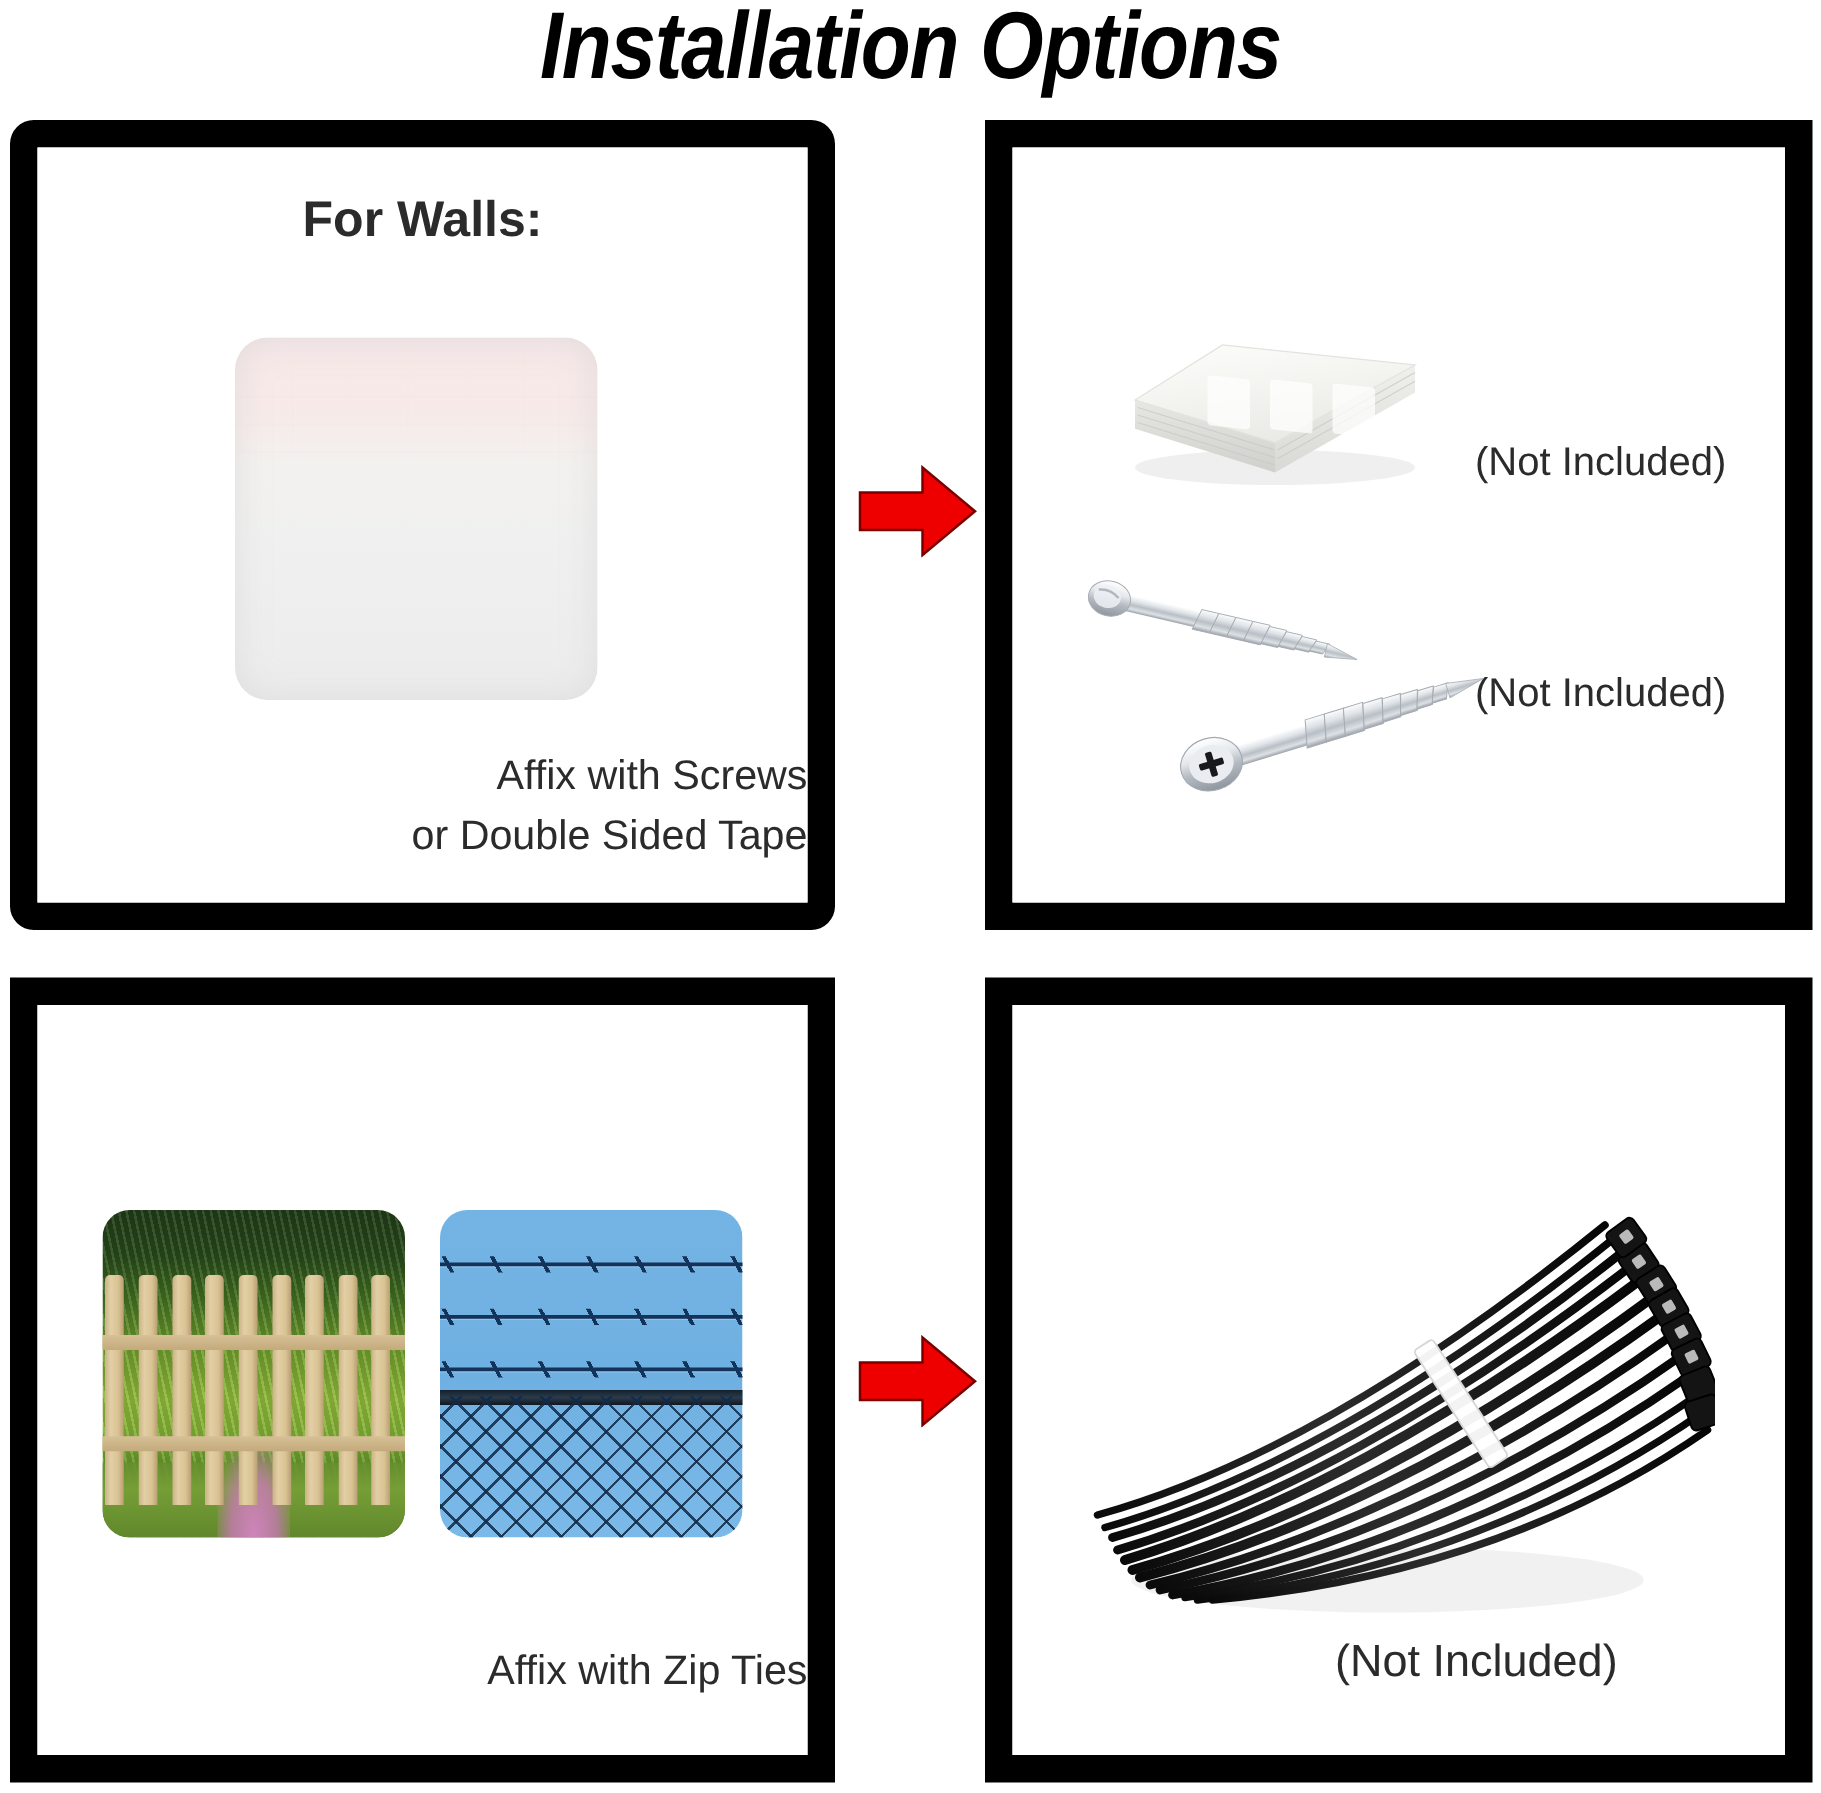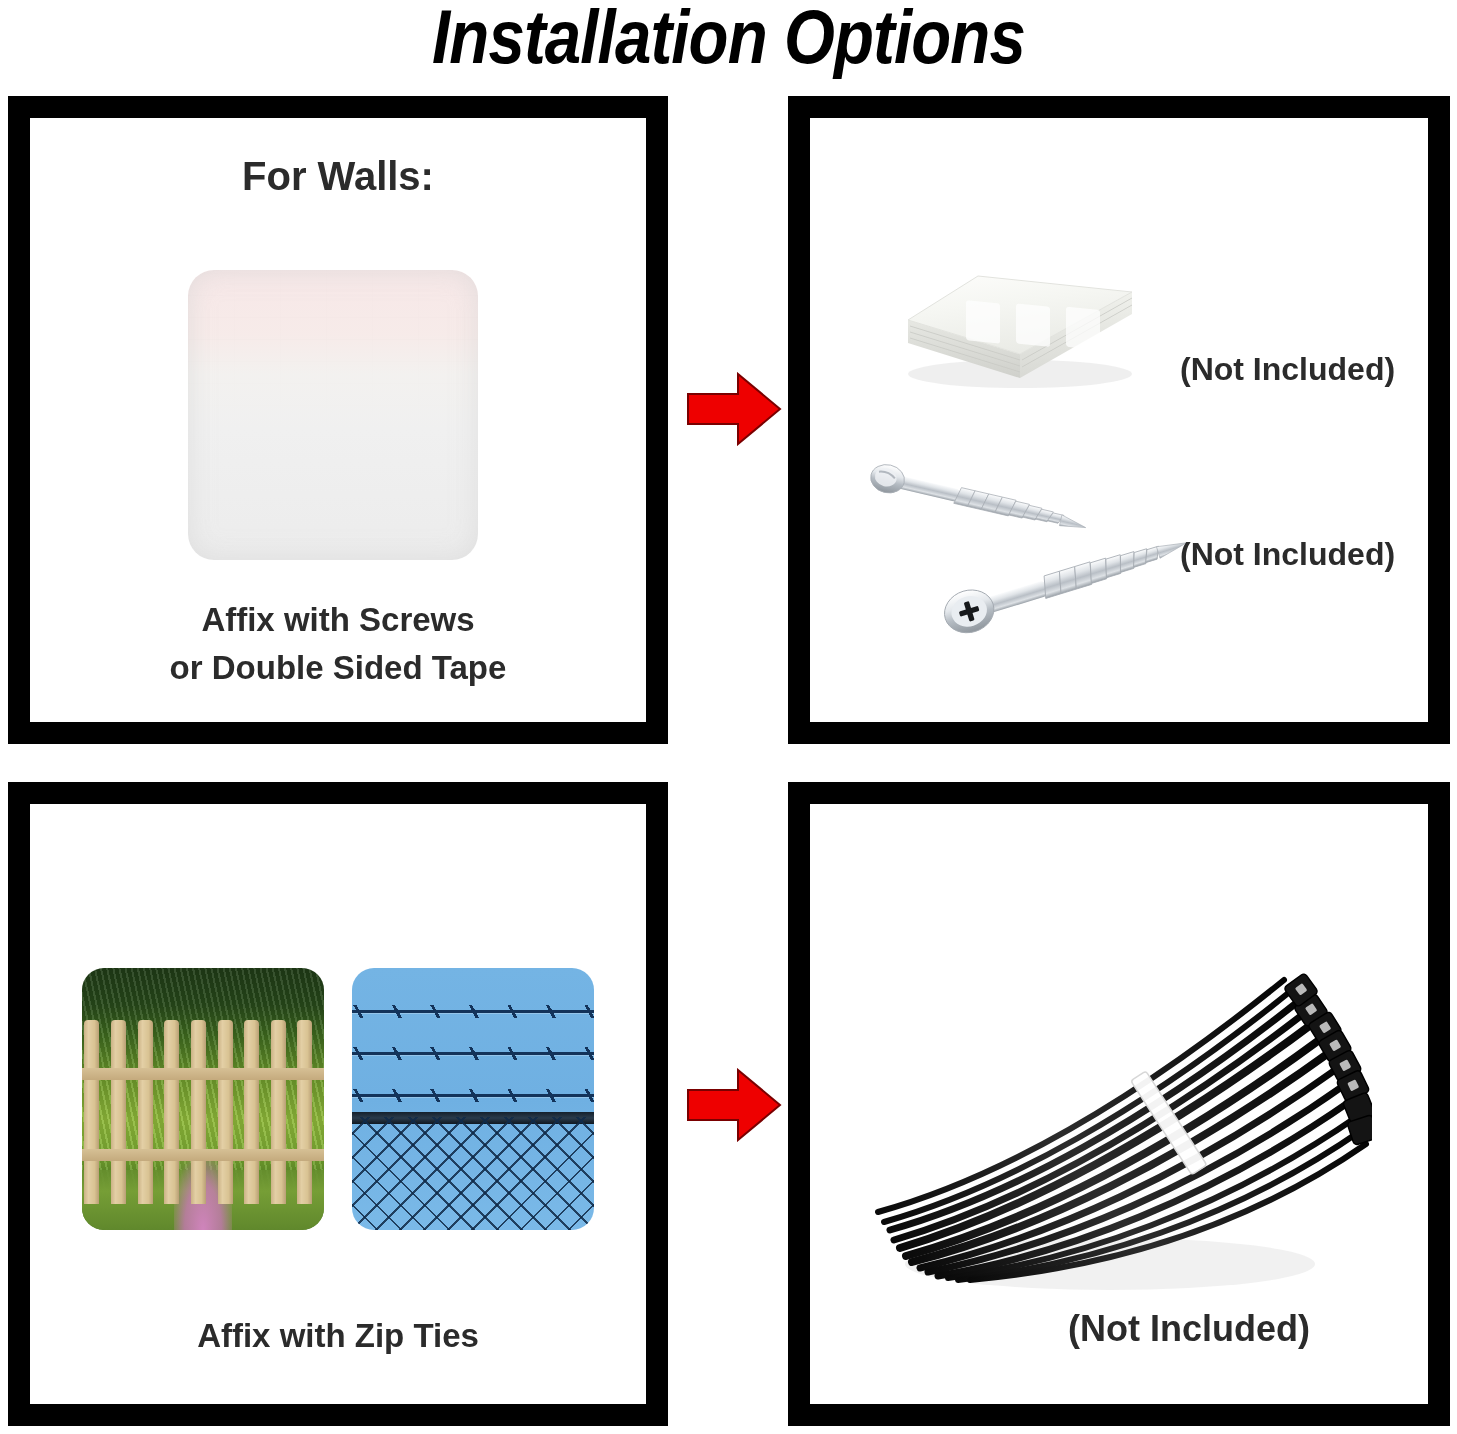--- a/index.html
+++ b/index.html
@@ -42,21 +42,21 @@
     background: #ffffff;
   }
   .panel-inner {
     position: relative;
     width: 100%;
     height: 100%;
     background: #ffffff;
     overflow: hidden;
   }
 
-  #panel-walls      { left: 8px;   top: 96px;  width: 660px; height: 648px; }
+  #panel-walls      { left: 8px;   top: 96px;  width: 660px; height: 648px; border-radius: 19px; }
   #panel-wall-parts { left: 788px; top: 96px;  width: 662px; height: 648px; }
   #panel-fence      { left: 8px;   top: 782px; width: 660px; height: 644px; }
   #panel-fence-parts{ left: 788px; top: 782px; width: 662px; height: 644px; }
 
   
   .panel-heading {
     position: absolute;
     width: 100%;
     text-align: center;
     font-weight: 700;
@@ -64,34 +64,34 @@
     color: #2b2b2b;
     letter-spacing: 0px;
   }
   #heading-walls { top: 36px; }
   #heading-fence { top: 38px; }
 
   
   .panel-caption {
     position: absolute;
     width: 100%;
-    text-align: center;
-    font-weight: 700;
+    text-align: right;
+    font-weight: 400;
     font-size: 33px;
     color: #2b2b2b;
     line-height: 1.45;
   }
   #caption-walls { bottom: 30px; }
   #caption-fence { bottom: 44px; margin-top: 24px; }
   .caption-line { display: block; }
 
   
   .not-included {
     position: absolute;
-    font-weight: 700;
+    font-weight: 400;
     font-size: 32px;
     color: #2b2b2b;
     white-space: nowrap;
   }
   #tape-not-included  { left: 370px; top: 233px; }
   #screw-not-included { left: 370px; top: 418px; }
   #zip-not-included   { left: 258px; bottom: 54px; font-size: 36px; }
 
   
   .red-arrow {

